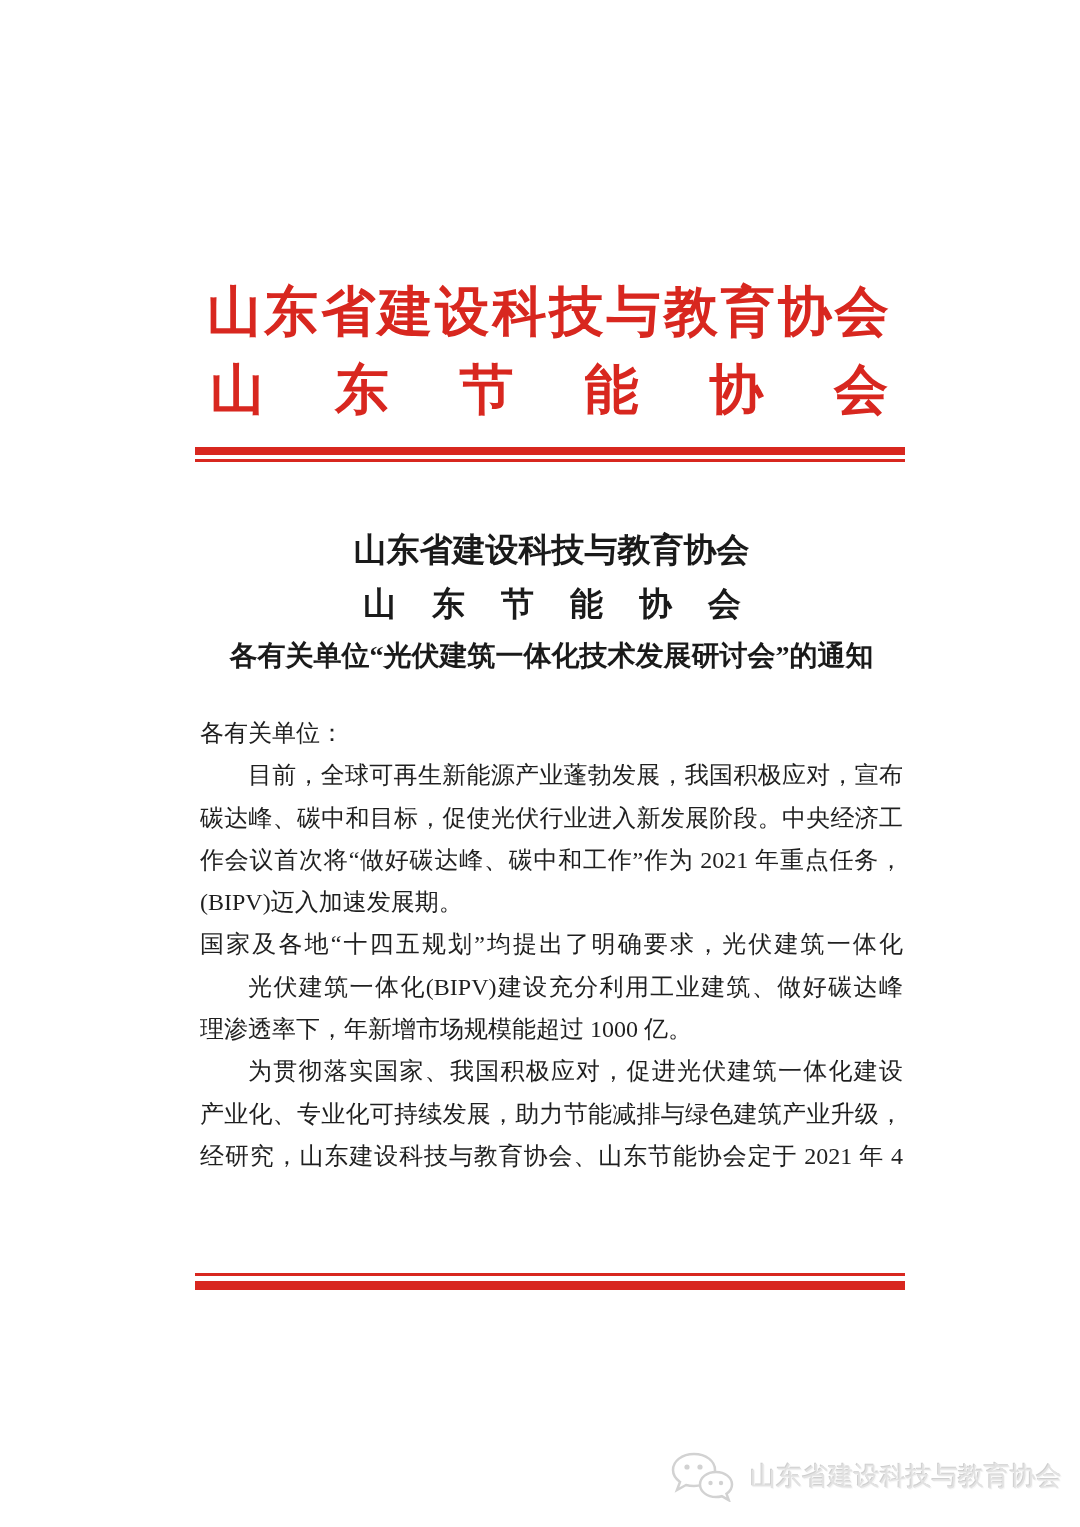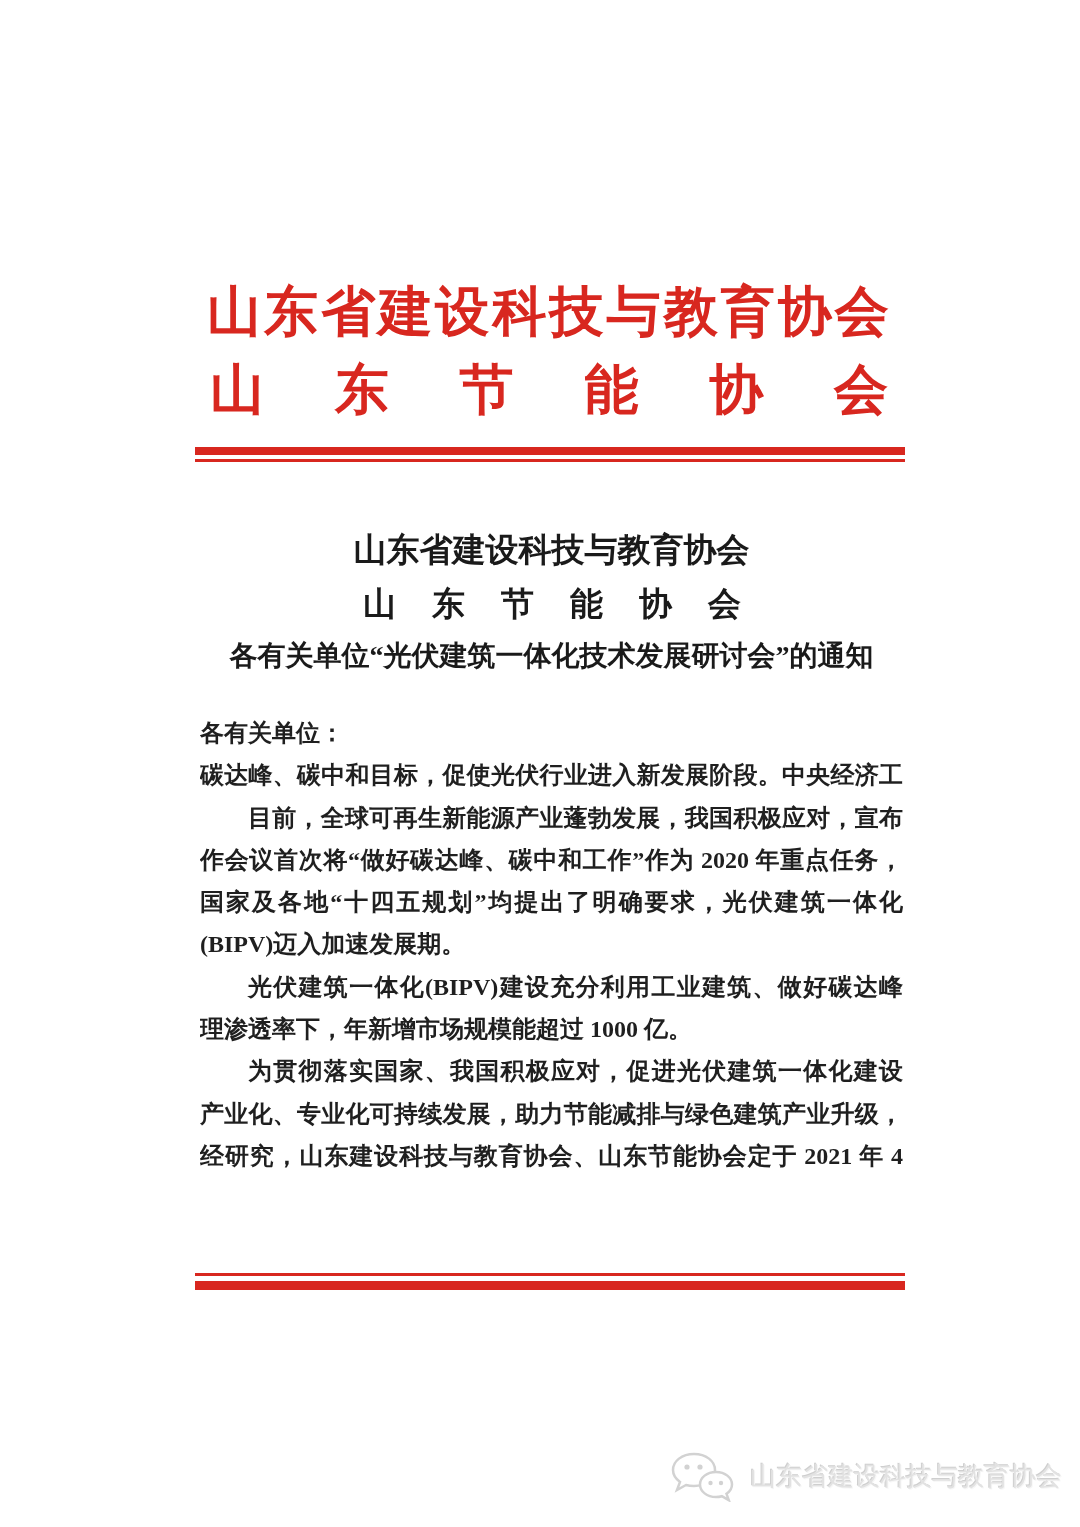--- a/index.html
+++ b/index.html
@@ -71,21 +71,20 @@
     position: absolute;
     left: 200px; top: 712px; width: 703px;
     color: #1f1f1f;
   }
   .bline {
     height: 42.3px;
     line-height: 42.3px;
     font-size: 24px;
     overflow: hidden;
     white-space: normal;
-    font-weight: bold;
   }
   .bline.fill {
     text-align: justify;
     text-align-last: justify;
   }
   .bline.ind { text-indent: 48px; }
   
   .footer {
     position: absolute;
     left: 664px; top: 1450px;
@@ -140,25 +139,25 @@
       <span>东</span>
       <span>节</span>
       <span>能</span>
       <span>协</span>
       <span>会</span>
     </div>
   <div class="doc-title t3">各有关单位“光伏建筑一体化技术发展研讨会”的通知</div>
 
   <div class="body-text">
       <div class="bline">各有关单位：</div>
+      <div class="bline fill ind">目前，全球可再生新能源产业蓬勃发展，我国积极应对，宣布</div>
       <div class="bline fill">碳达峰、碳中和目标，促使光伏行业进入新发展阶段。中央经济工</div>
-      <div class="bline fill ind">目前，全球可再生新能源产业蓬勃发展，我国积极应对，宣布</div>
-      <div class="bline fill">作会议首次将“做好碳达峰、碳中和工作”作为 2020 年重点任务，</div>
+      <div class="bline fill">作会议首次将“做好碳达峰、碳中和工作”作为 2021 年重点任务，</div>
+      <div class="bline">(BIPV)迈入加速发展期。</div>
       <div class="bline fill">国家及各地“十四五规划”均提出了明确要求，光伏建筑一体化</div>
-      <div class="bline">(BIPV)迈入加速发展期。</div>
       <div class="bline fill ind">光伏建筑一体化(BIPV)建设充分利用工业建筑、做好碳达峰</div>
       <div class="bline">理渗透率下，年新增市场规模能超过 1000 亿。</div>
       <div class="bline fill ind">为贯彻落实国家、我国积极应对，促进光伏建筑一体化建设</div>
       <div class="bline fill">产业化、专业化可持续发展，助力节能减排与绿色建筑产业升级，</div>
       <div class="bline fill">经研究，山东建设科技与教育协会、山东节能协会定于 2021 年 4</div>
     </div>
 
   <div class="rule bottom-thin"></div>
   <div class="rule bottom-thick"></div>
 

